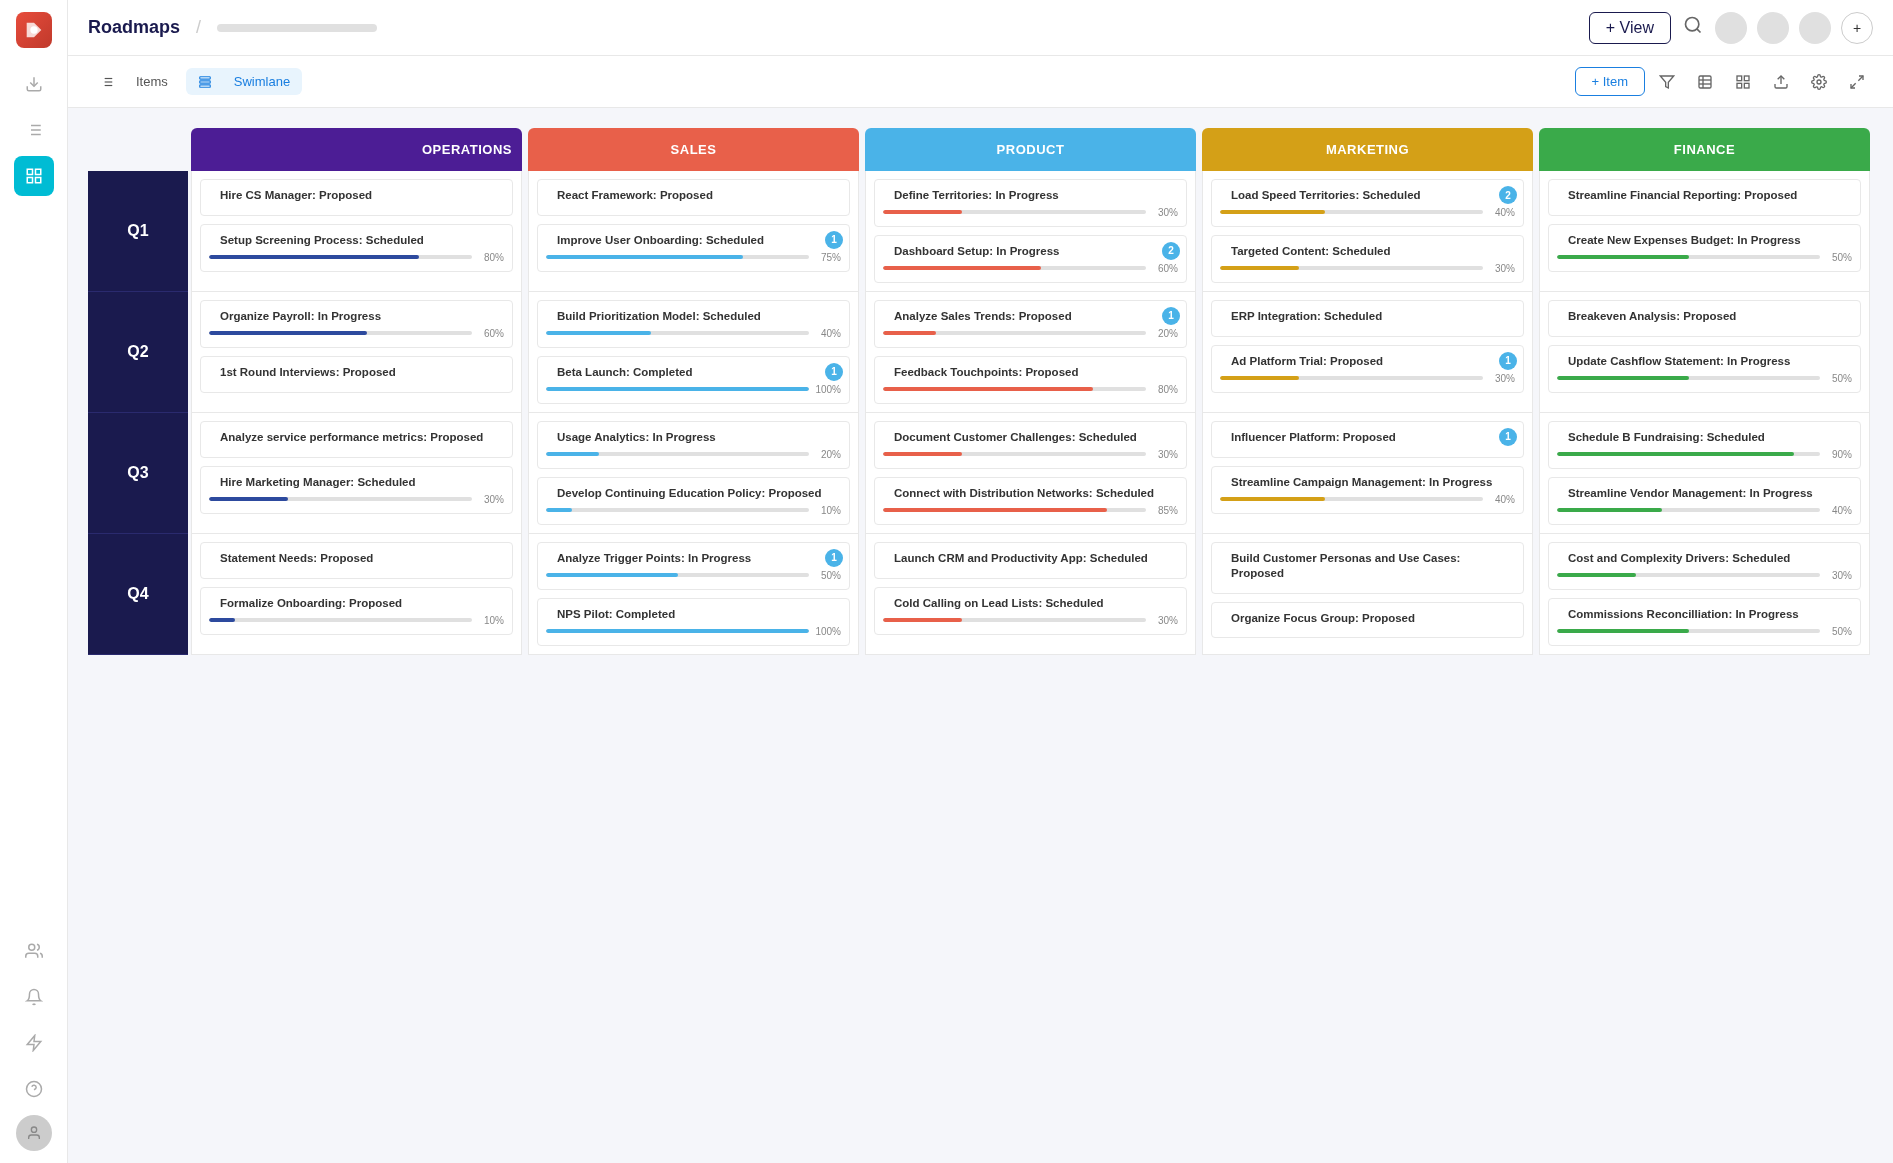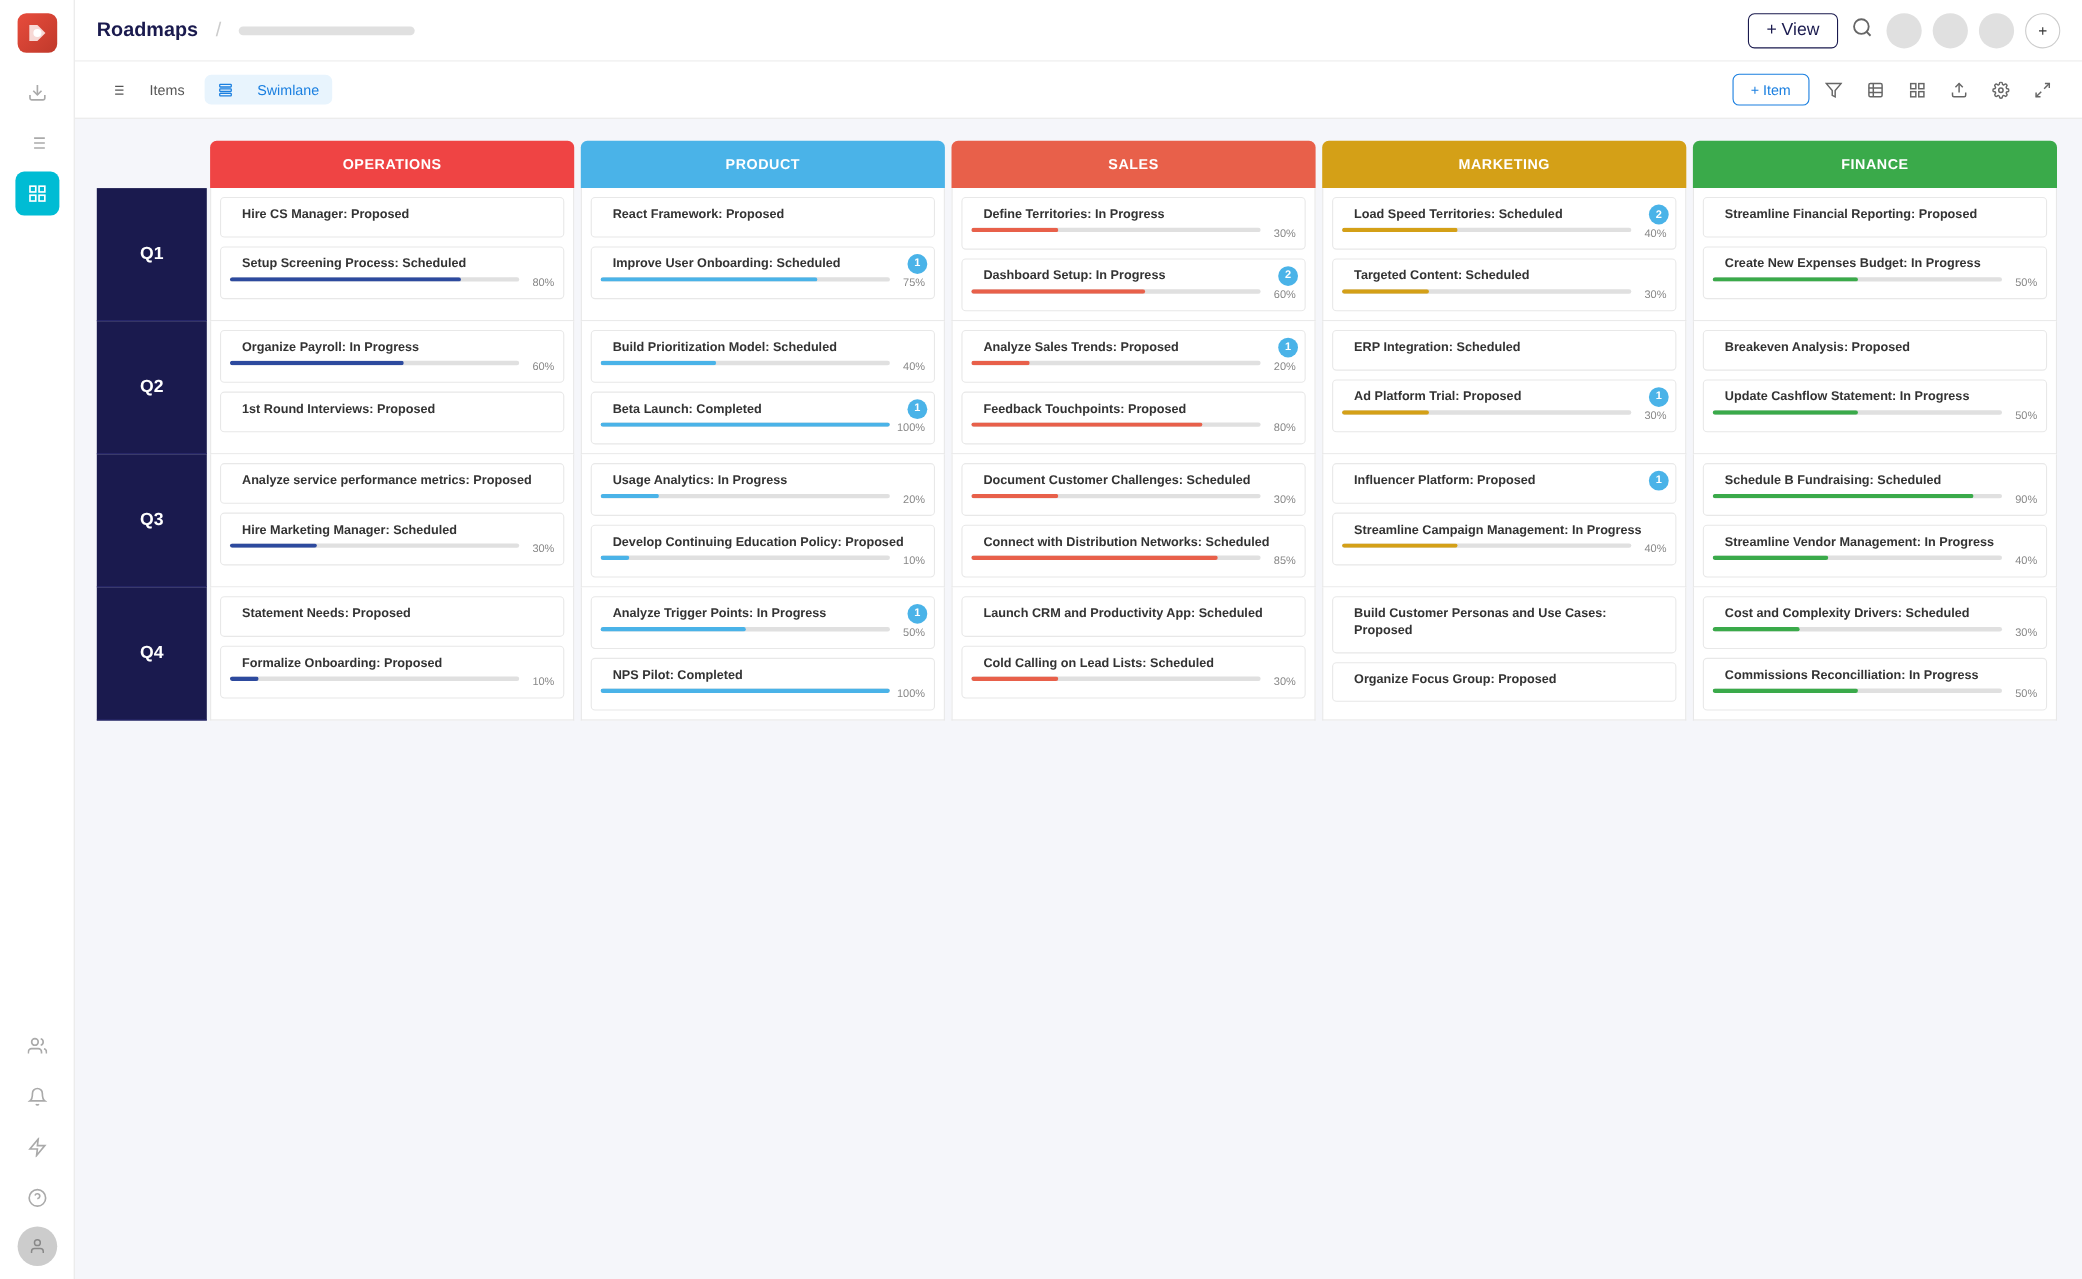--- a/index.html
+++ b/index.html
@@ -167,21 +167,21 @@
     .col-header {
       padding: 14px 10px;
       text-align: center;
       font-size: 13px;
       font-weight: 700;
       color: #fff;
       letter-spacing: 0.5px;
       border-radius: 6px 6px 0 0;
       margin: 0 3px;
     }
-    .col-header.operations { background: #ef4444; }
+    .col-header.operations { background: #4c1d95; text-align: right; }
     .col-header.product { background: #4ab3e8; }
     .col-header.sales { background: #e8604a; }
     .col-header.marketing { background: #d4a017; }
     .col-header.finance { background: #3aaa4a; }
 
     
     .quarter-label {
       display: flex;
       align-items: center;
       justify-content: center;
@@ -219,20 +219,21 @@
       width: 18px; height: 18px;
       border-radius: 50%;
       background: #4ab3e8;
       color: #fff;
       font-size: 10px;
       font-weight: 600;
       display: flex; align-items: center; justify-content: center;
     }
     .progress-row {
       display: flex;
+      align-items: center;
       gap: 4px;
       margin-top: 4px;
     }
     .progress-bar-bg {
       flex: 1;
       height: 4px;
       background: #e0e0e0;
       border-radius: 2px;
       overflow: hidden;
     }
@@ -413,22 +414,22 @@
           <line x1="3" y1="21" x2="10" y2="14"></line>
         </svg>
     </div>
   </div>
 
   <div class="content">
     <div class="swimlane-grid">
 
       <div class="col-header-empty"></div>
       <div class="col-header operations">OPERATIONS</div>
+      <div class="col-header sales">SALES</div>
       <div class="col-header product">PRODUCT</div>
-      <div class="col-header sales">SALES</div>
       <div class="col-header marketing">MARKETING</div>
       <div class="col-header finance">FINANCE</div>
 
       <div class="quarter-label" style="grid-row: span 1;">Q1</div>
 
       <div class="quarter-cell">
         <div class="card">
           <div class="card-title">Hire CS Manager: Proposed</div>
         </div>
         <div class="card">

